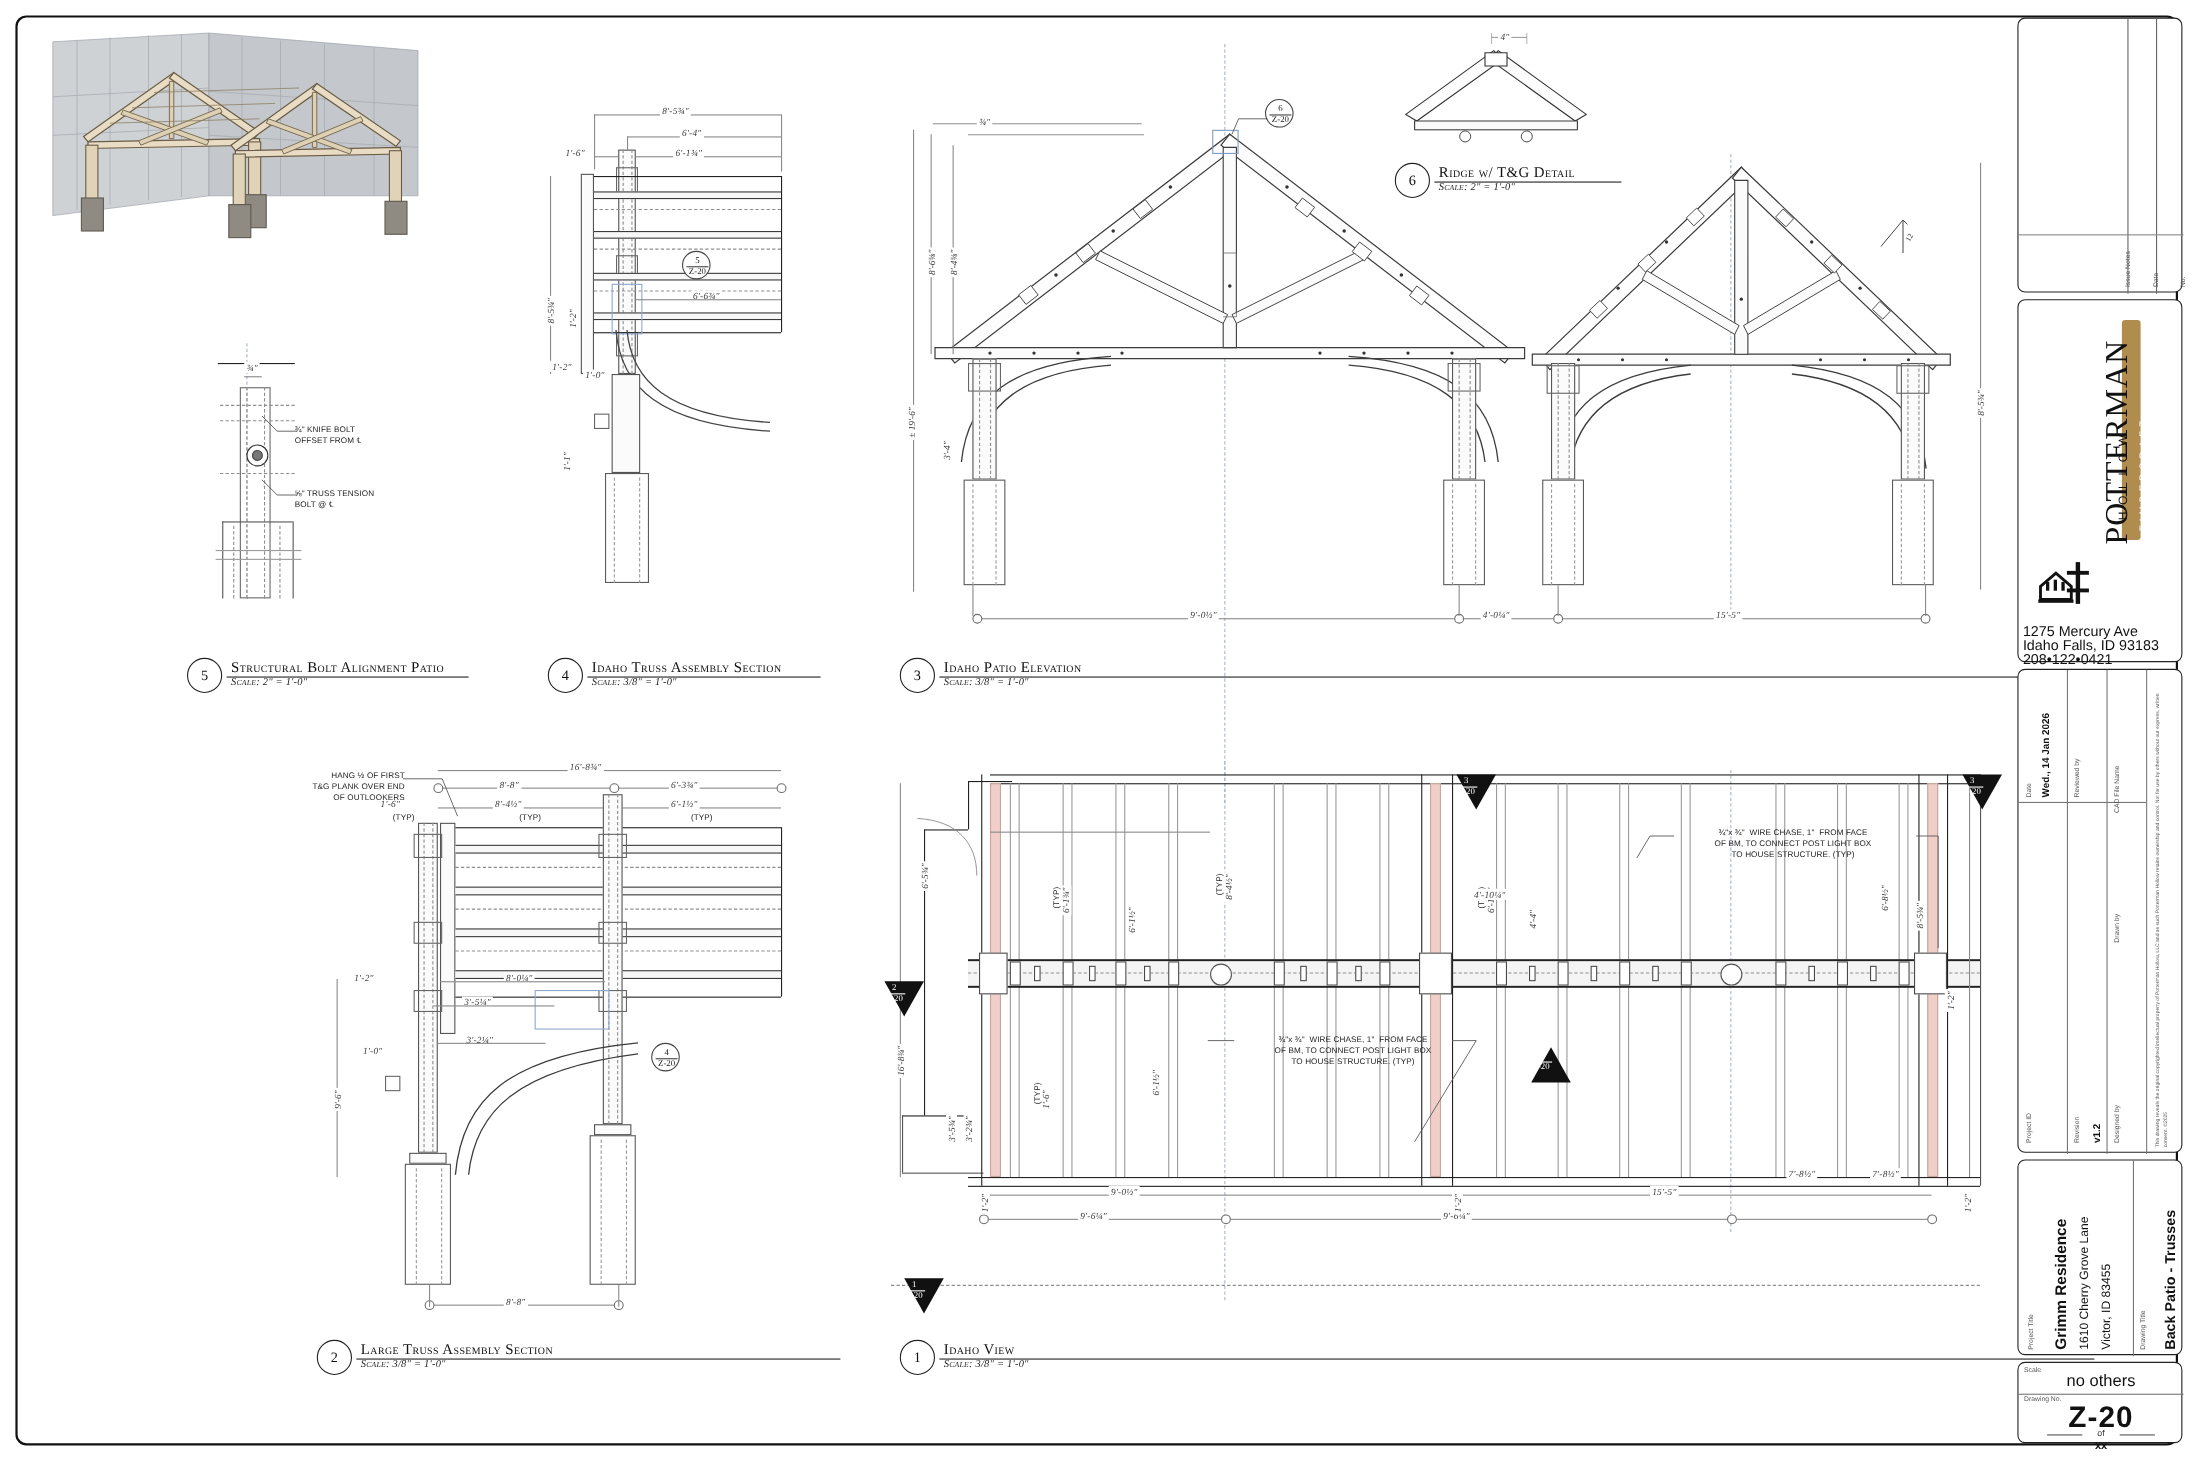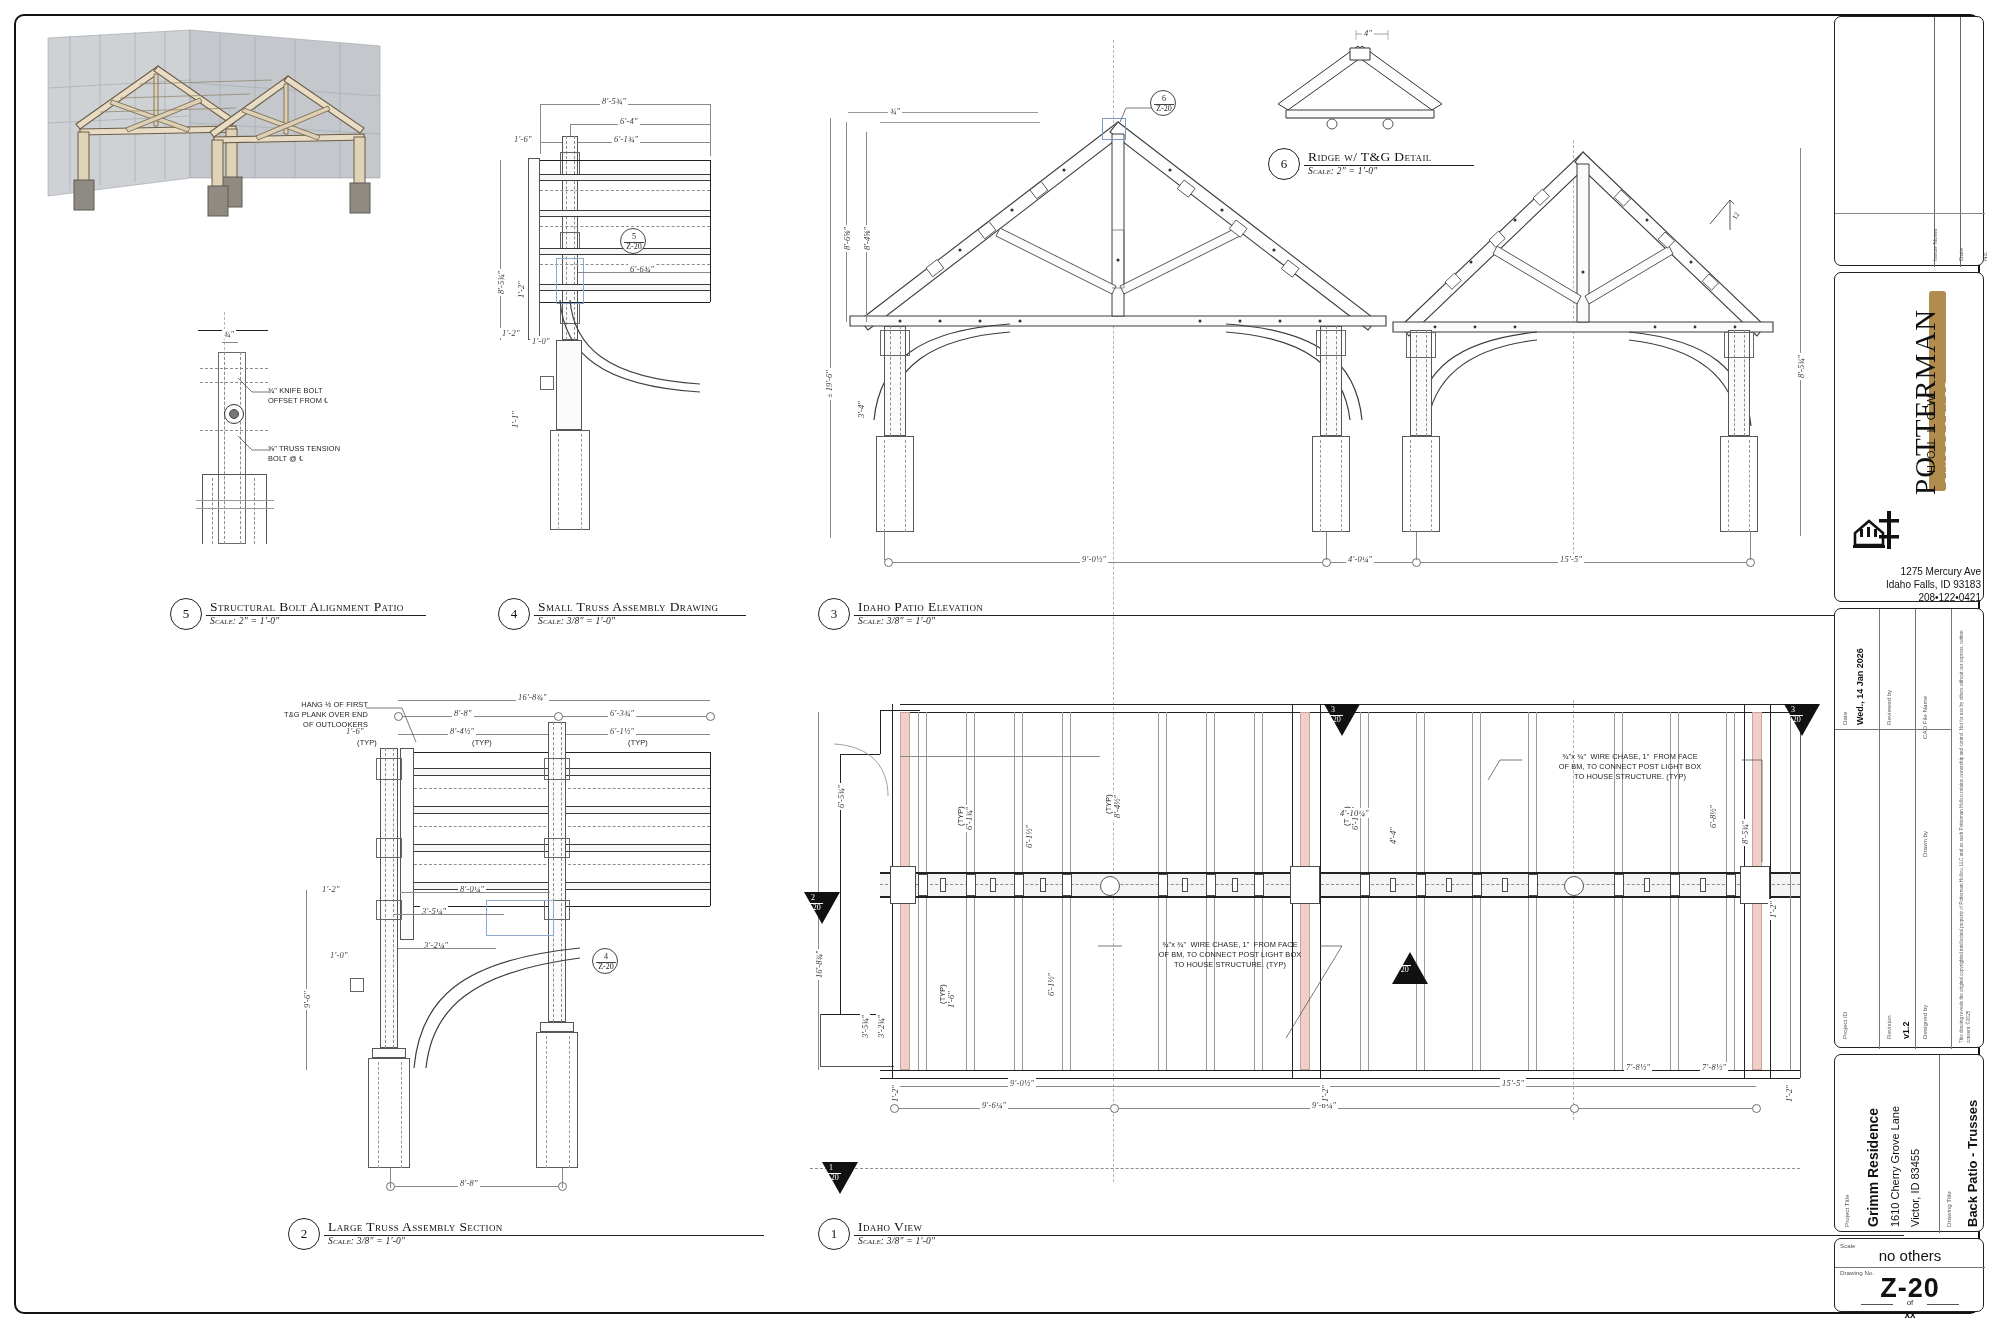--- a/index.html
+++ b/index.html
@@ -54,21 +54,21 @@
   .tbbox{position:absolute;border:1.2px solid #222;border-radius:7px;background:#fff;box-sizing:border-box;}
   .rot{position:absolute;transform-origin:left top;white-space:nowrap;}
   .lbl{font-size:6.2px;color:#555;font-family:"Liberation Sans",sans-serif;}
   .val{font-size:9px;color:#111;font-family:"Liberation Sans",sans-serif;font-weight:bold;}
   .val2{font-size:9px;color:#111;font-family:"Liberation Sans",sans-serif;}
   .tiny{font-size:4.6px;color:#5a5a5a;line-height:1.5;font-family:"Liberation Sans",sans-serif;}
   .brandname{font-family:"Liberation Serif",serif;font-size:29px;letter-spacing:1px;color:#111;font-weight:normal;}
   .brandsub{font-family:"Liberation Sans",sans-serif;font-size:11px;letter-spacing:6px;color:#111;}
   .goldbar{position:absolute;background:#b08d4f;}
   .goldtxt{font-family:"Liberation Sans",sans-serif;font-size:8.5px;letter-spacing:4px;color:#fff;}
-  .addr{font-family:"Liberation Sans",sans-serif;font-size:10px;color:#111;text-align:right;line-height:1.45;}
+  .addr{font-family:"Liberation Sans",sans-serif;font-size:13px;color:#111;text-align:left;line-height:1.45;}
 
   .dno{font-family:"Liberation Sans",sans-serif;font-weight:bold;font-size:27px;color:#111;letter-spacing:1px;}
   .scaleval{font-family:"Liberation Sans",sans-serif;font-size:15px;color:#111;}
 
   
   #iso{position:absolute;left:40px;top:28px;width:350px;height:200px;overflow:hidden;}
 </style>
 </head>
 <body>
 
@@ -244,21 +244,21 @@
     <div class="callout" style="left:620px;top:228px;">
       <div class="a">5</div>
       <div class="sep"></div>
       <div class="b">Z-20</div>
     </div>
 
     <div class="vtitle" style="left:498px;top:598px;">
       <div class="circ"></div>
       <div class="num">4</div>
       <div class="rule" style="width:212px;"></div>
-      <div class="nm">Small Truss Assembly Drawing</div>
+      <div class="nm">Idaho Truss Assembly Section</div>
       <div class="sc">Scale: 3/8" = 1'-0"</div>
     </div>
   </div>
 
   <div>
 
     <div class="ctr-v" style="left:1113px;top:40px;height:690px;"></div>
     <div class="ctr-v" style="left:1573px;top:140px;height:420px;"></div>
 
     <svg style="position:absolute;left:840px;top:110px;width:560px;height:340px;">

